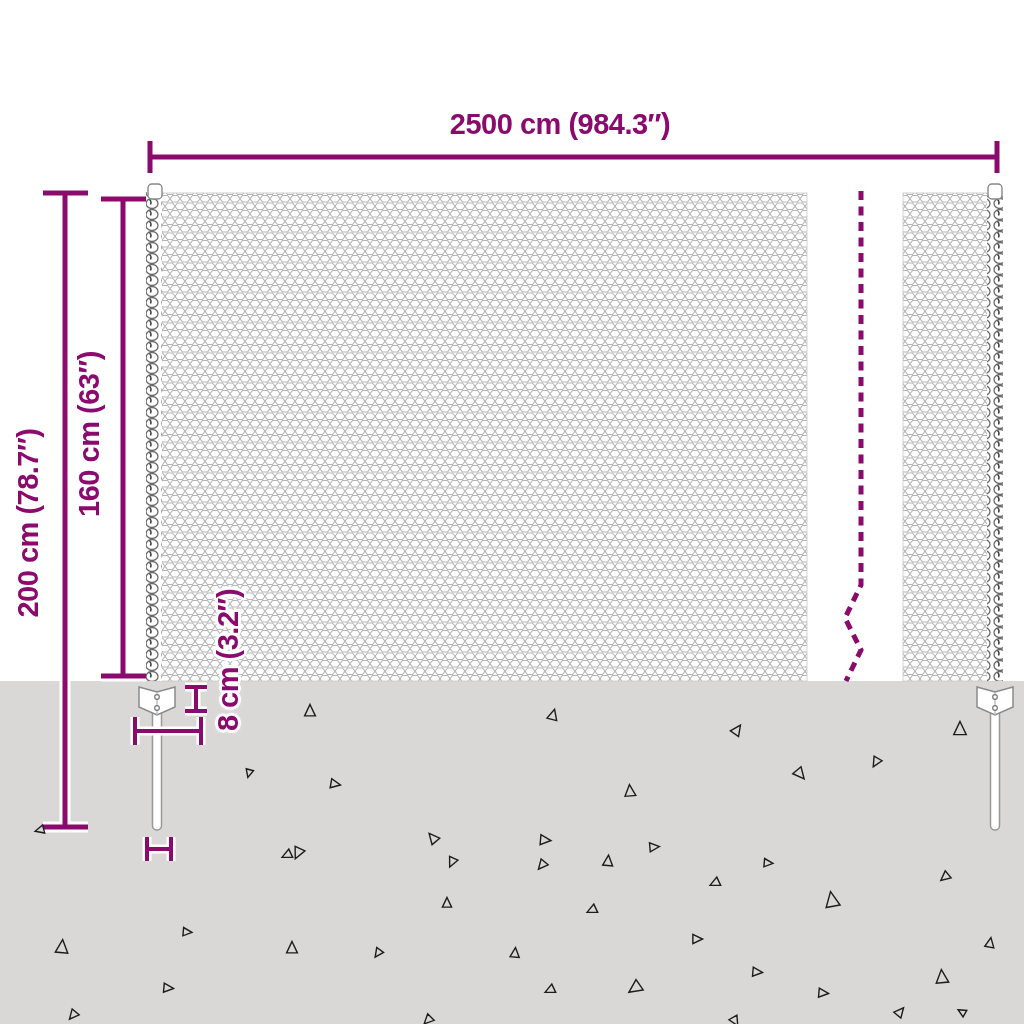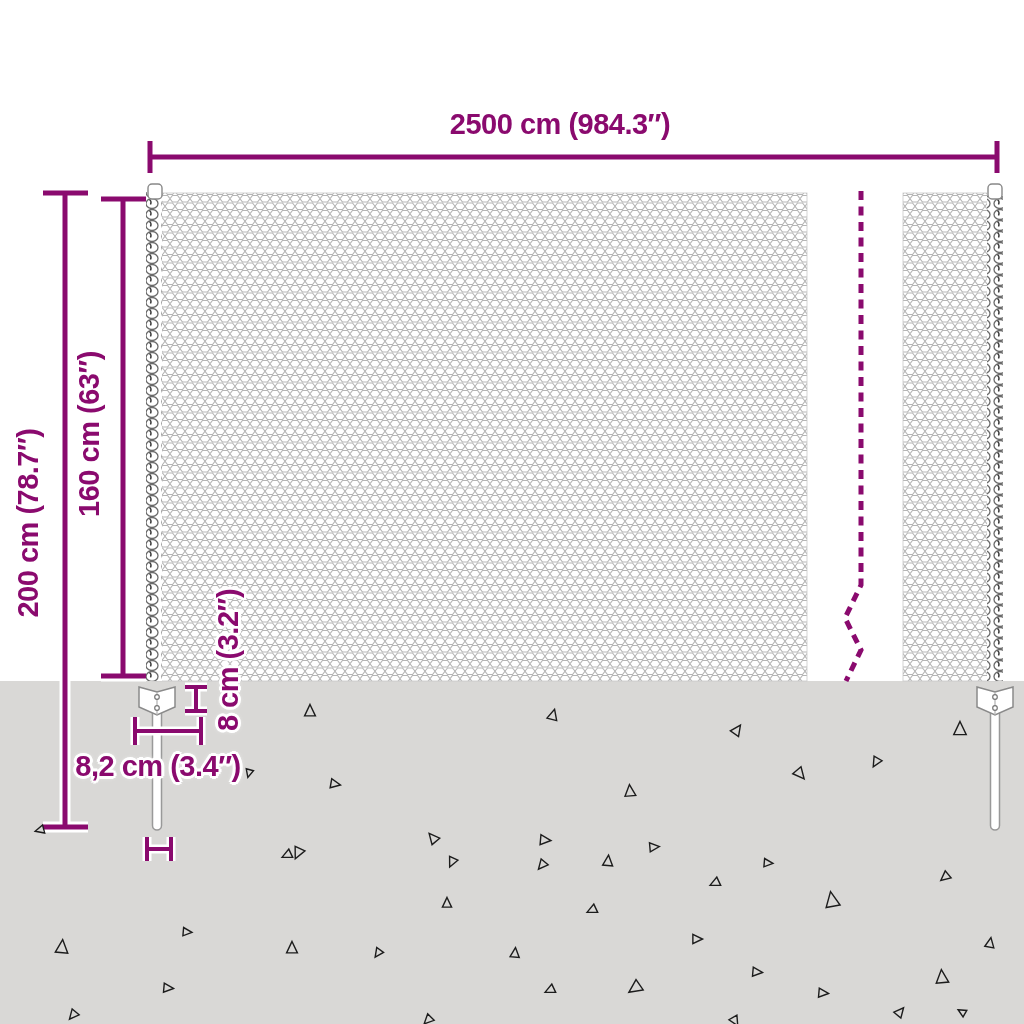--- a/index.html
+++ b/index.html
@@ -155,14 +155,13 @@
         <path d="M0,-6 L5,4.5 L-5,4.5 Z" transform="translate(900,1012) rotate(40) scale(0.9166666666666666)" fill="none" stroke="var(--debris)" stroke-width="1.4" vector-effect="non-scaling-stroke"></path>
         <path d="M0,-6 L5,4.5 L-5,4.5 Z" transform="translate(735,1021) rotate(150) scale(0.9166666666666666)" fill="none" stroke="var(--debris)" stroke-width="1.4" vector-effect="non-scaling-stroke"></path>
         <path d="M0,-6 L5,4.5 L-5,4.5 Z" transform="translate(962,1012) rotate(300) scale(0.75)" fill="none" stroke="var(--debris)" stroke-width="1.4" vector-effect="non-scaling-stroke"></path>
       </g>
   </svg>
 
   <div class="lbl h" style="left:560px;top:124px">2500 cm (984.3″)</div>
   <div class="lbl v" style="left:28px;top:523px">200 cm (78.7″)</div>
   <div class="lbl v" style="left:89px;top:434px">160 cm (63″)</div>
   <div class="lbl v" style="left:228px;top:660px">8 cm (3.2″)</div>
-  <div class="lbl h" style="left:158px;top:766px">8,2 cm (3.4″)</div>
 </div>
 
 </body></html>

